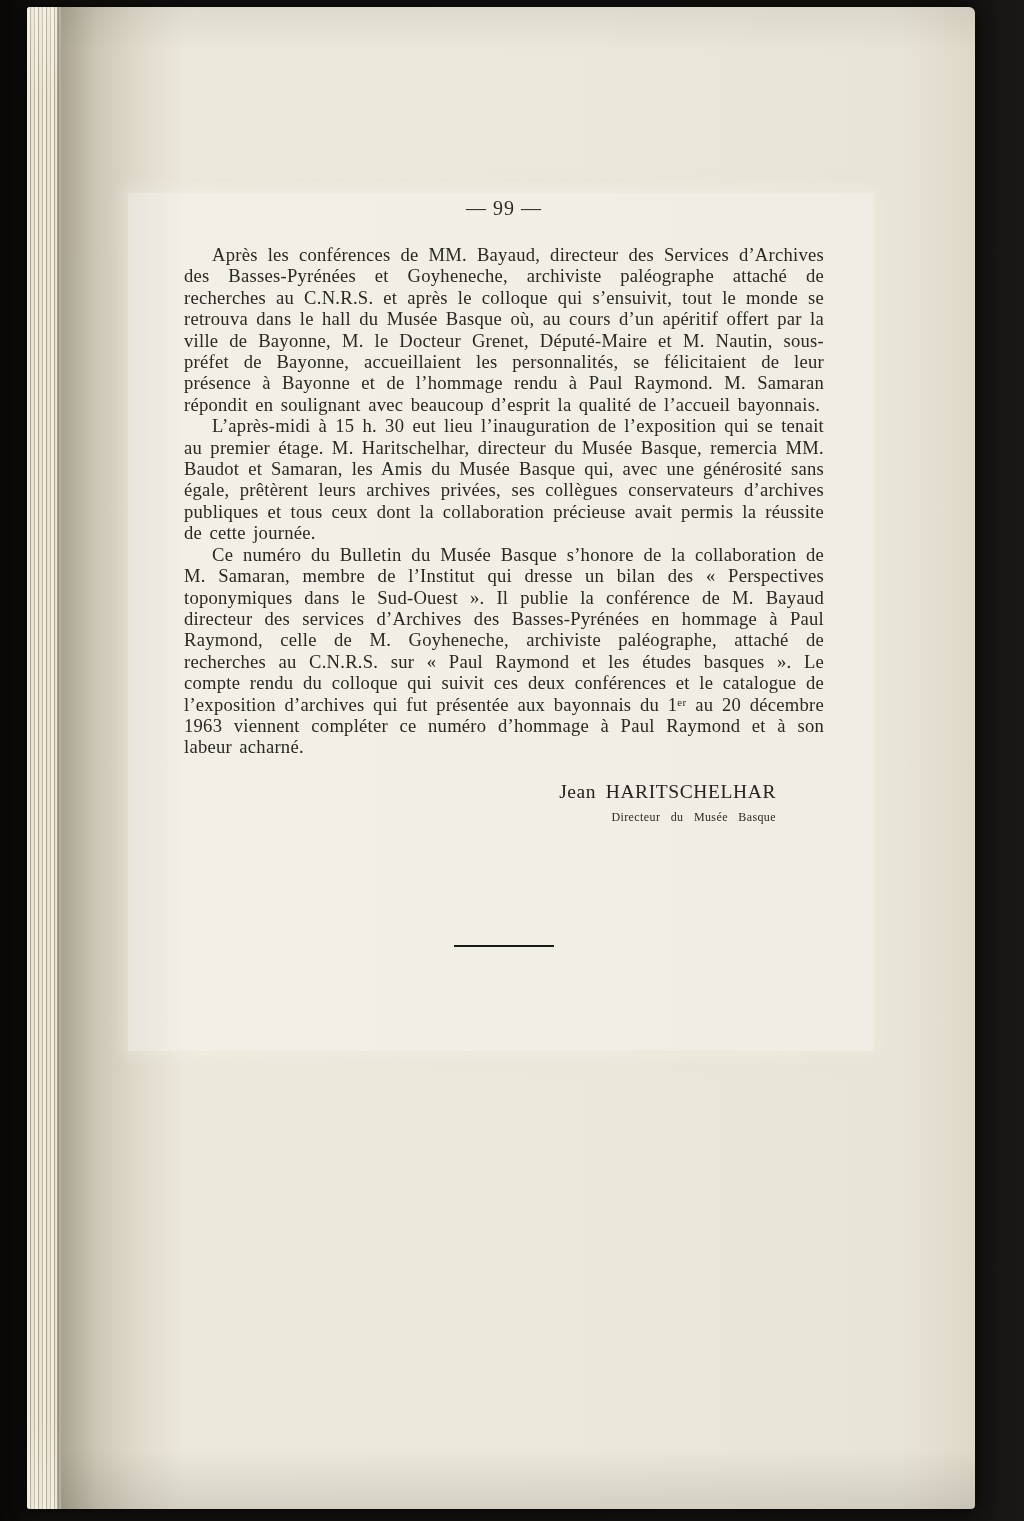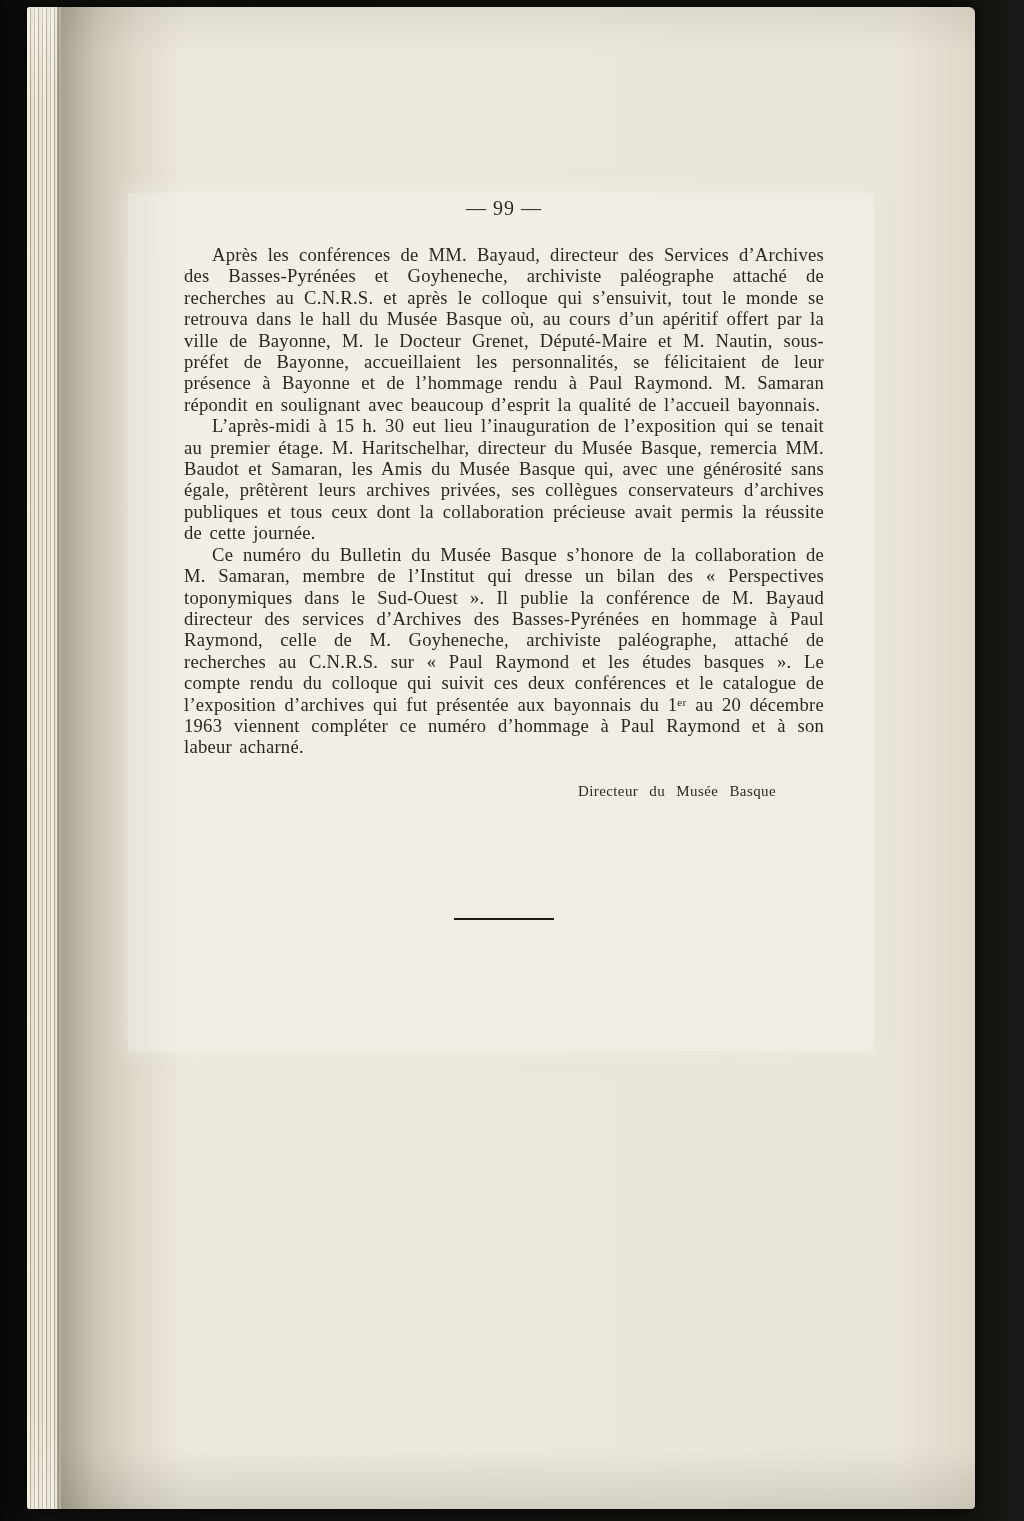--- a/index.html
+++ b/index.html
@@ -116,21 +116,21 @@
     text-align: right;
   }
   .sig-name {
     font-size: 19.5px;
     letter-spacing: 0.6px;
     word-spacing: 4px;
     color: #262320;
   }
   .sig-title {
     margin-top: 5px;
-    font-size: 15px;
+    font-size: 12px;
     letter-spacing: 0.4px;
     word-spacing: 7px;
     color: #2e2b26;
   }
 
   .divider {
     margin: 116px auto 0 auto;
     width: 100px;
     height: 2px;
     background: #1c1a17;
@@ -147,20 +147,21 @@
 
     <div class="content">
       <div class="page-number">— 99 —</div>
 
       <div class="body-text">
         <p class="para">Après les conférences de MM. Bayaud, directeur des Services d’Archives des Basses-Pyrénées et Goyheneche, archiviste paléographe attaché de recherches au C.N.R.S. et après le colloque qui s’ensuivit, tout le monde se retrouva dans le hall du Musée Basque où, au cours d’un apéritif offert par la ville de Bayonne, M. le Docteur Grenet, Député-Maire et M. Nautin, sous-préfet de Bayonne, accueillaient les personnalités, se félicitaient de leur présence à Bayonne et de l’hommage rendu à Paul Raymond. M. Samaran répondit en soulignant avec beaucoup d’esprit la qualité de l’accueil bayonnais.</p>
         <p class="para">L’après-midi à 15 h. 30 eut lieu l’inauguration de l’exposition qui se tenait au premier étage. M. Haritschelhar, directeur du Musée Basque, remercia MM. Baudot et Samaran, les Amis du Musée Basque qui, avec une générosité sans égale, prêtèrent leurs archives privées, ses collègues conservateurs d’archives publiques et tous ceux dont la collaboration précieuse avait permis la réussite de cette journée.</p>
         <p class="para">Ce numéro du Bulletin du Musée Basque s’honore de la collaboration de M. Samaran, membre de l’Institut qui dresse un bilan des « Perspectives toponymiques dans le Sud-Ouest ». Il publie la conférence de M. Bayaud directeur des services d’Archives des Basses-Pyrénées en hommage à Paul Raymond, celle de M. Goyheneche, archiviste paléographe, attaché de recherches au C.N.R.S. sur « Paul Raymond et les études basques ». Le compte rendu du colloque qui suivit ces deux conférences et le catalogue de l’exposition d’archives qui fut présentée aux bayonnais du 1ᵉʳ au 20 décembre 1963 viennent compléter ce numéro d’hommage à Paul Raymond et à son labeur acharné.</p>
 
         <div class="signature">
+          <div class="sig-name">Jean HARITSCHELHAR</div>
           <div class="sig-title">Directeur du Musée Basque</div>
         </div>
       </div>
 
       <div class="divider"></div>
     </div>
   </div>
 </div>
 
 </body></html>

